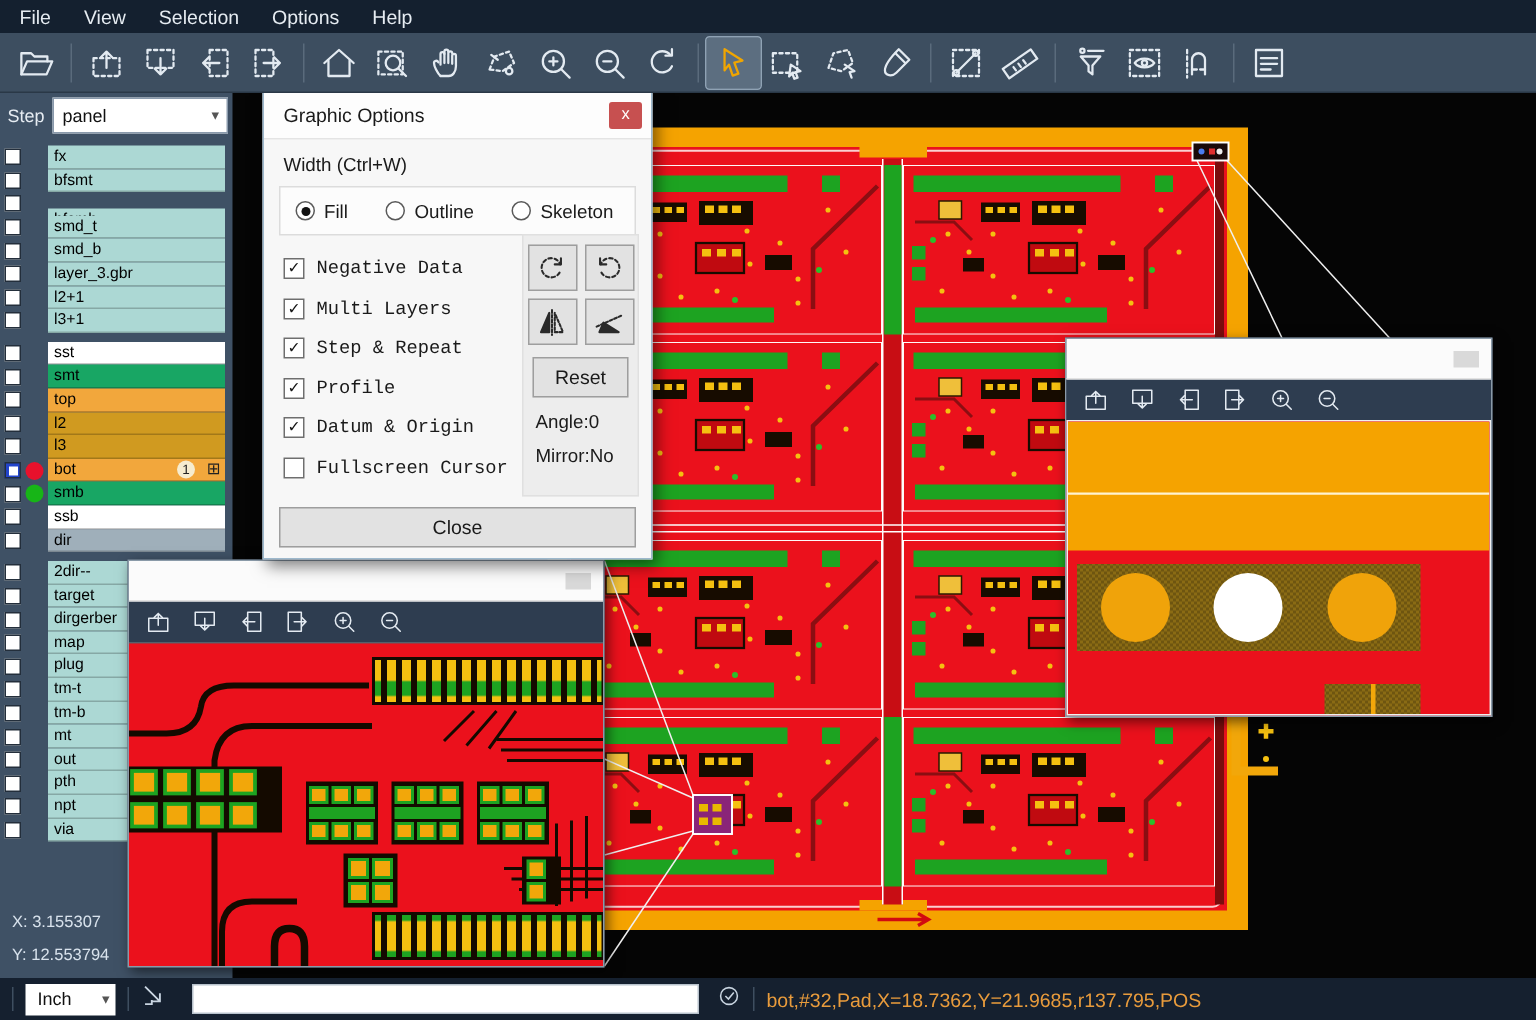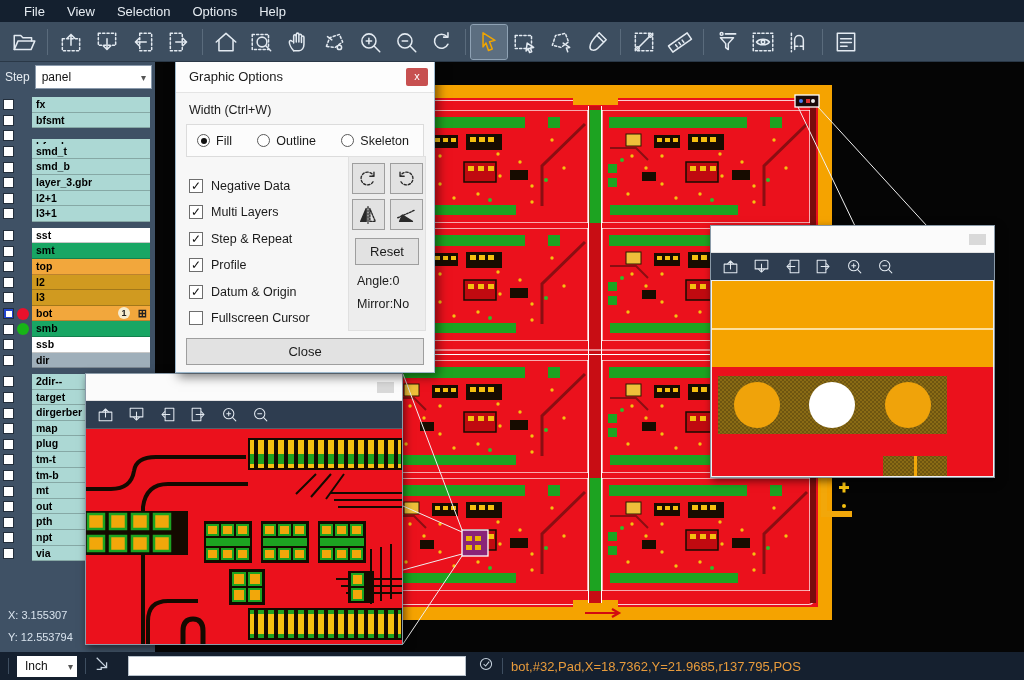--- a/index.html
+++ b/index.html
@@ -1,39 +1,39 @@
 <!DOCTYPE html>
 <html><head>
 <meta charset="utf-8">
 <style>
   * { margin:0; padding:0; box-sizing:border-box; }
   body { background:#222; font-family:"Liberation Sans", sans-serif; }
   .screen { position:relative; width:1024px; height:680px; overflow:hidden; background:#050505; }
 
   
   .menubar { position:absolute; left:0; top:0; width:1024px; height:22px; background:#14202F;
-             display:flex; align-items:center; padding-left:13px; z-index:40; }
+             display:flex; align-items:center; padding-left:2px; z-index:40; }
   .menu-item { color:#E6ECF2; font-size:13px; padding:0 11px; cursor:default; }
 
   
   .toolbar { position:absolute; left:0; top:22px; width:1024px; height:40px; background:#3D4E60;
              display:flex; align-items:center; padding-left:6px; z-index:40; border-bottom:1px solid #2A3847;}
   .tbtn { width:36px; height:34px; display:flex; align-items:center; justify-content:center; border-radius:2px;}
   .tbtn.active { background:#5C6E80; outline:1px solid #8FA2B4; }
   .tbtn svg { stroke:#E3EAF1; fill:none; stroke-width:1.4; stroke-linecap:round; stroke-linejoin:round; }
   .tsep { width:1px; height:26px; background:#5A6B7C; margin:0 5px; }
 
   
   .sidebar { position:absolute; left:0; top:62px; width:155px; height:590px; background:#3F5165; z-index:5; }
   .step-row { height:30px; display:flex; align-items:center; padding:0 3px 0 5px; }
   .step-label { color:#E6ECF2; font-size:12px; margin-right:5px; }
   .step-select { flex:1; height:24px; background:#FFFFFF; border:1px solid #8A9AAC; color:#111;
                  font-size:12px; display:flex; align-items:center; padding-left:6px; position:relative; }
   .step-select .arr { position:absolute; right:5px; color:#555; font-size:10px; }
-  .layer-list { margin-top:5px;font-weight:bold; }
+  .layer-list { margin-top:5px; }
   .layer-group { margin-bottom:6px; }
   .layer-row { display:flex; align-items:center; height:15.6px; position:relative; }
   .layer-checkbox { width:11px; height:11px; background:#fff; border:1.5px solid #232E3B; margin-left:3px; position:relative; flex:none;}
   .layer-checkbox.checked { background:#2244CC; }
   .layer-checkbox.checked::after { content:""; position:absolute; inset:1.5px; background:#fff; }
   .layer-indicator { width:12px; height:12px; border-radius:50%; margin-left:3px; flex:none; visibility:hidden; }
   .layer-indicator.on { visibility:visible; }
   .layer-name { margin-left:3px; width:118px; height:100%; font-size:10.5px; color:#000;
                 padding-left:4px; line-height:15.6px; border-bottom:1px solid rgba(0,0,0,.22);
                 white-space:nowrap; overflow:hidden; position:relative;}
@@ -68,21 +68,21 @@
   .dialog-close { position:absolute; right:6px; top:7px; width:22px; height:18px; background:#C75050;
                   color:#fff; font-size:11px; text-align:center; line-height:17px; border-radius:2px; }
   .width-label { margin:10px 0 7px 13px; }
   .radio-box { margin:0 10px; height:33px; background:#FCFCFC; border:1px solid #DCDCDC;
                display:flex; align-items:center; justify-content:space-between; padding:0 14px 0 10px; }
   .radio-item { display:flex; align-items:center; }
   .radio { width:13px; height:13px; border:1px solid #5A5A5A; border-radius:50%; background:#fff;
            margin-right:6px; position:relative; flex:none;}
   .radio.selected::after { content:""; position:absolute; inset:2.5px; background:#111; border-radius:50%; }
   .chk-list { margin-top:9px; width:176px; }
-  .chk-row { display:flex; align-items:flex-end; height:26.5px; padding-left:13px; }
+  .chk-row { display:flex; align-items:center; height:26.5px; padding-left:13px;font-family:Liberation Mono, monospace; }
   .chk { width:14px; height:14px; border:1px solid #6E6E6E; background:#fff; margin-right:8px;
          font-size:12px; line-height:12px; text-align:center; color:#111; flex:none;}
   .chk.checked::after { content:"\2713"; }
   .xform { position:absolute; right:8px; top:95px; width:78px; bottom:41px; background:#EDEDED; border:1px solid #E0E0E0; }
   .xgrid { display:grid; grid-template-columns:33px 33px; gap:5px; margin:6px auto 0; width:71px; }
   .xbtn { width:33px; height:31px; background:#E2E2E2; border:1px solid #9E9E9E; display:flex;
           align-items:center; justify-content:center; }
   .xbtn svg { stroke:#2A2A2A; fill:none; stroke-width:1.5; stroke-linecap:round; stroke-linejoin:round;}
   .reset-btn { width:64px; height:27px; background:#E2E2E2; border:1px solid #9E9E9E; margin:8px auto 0;
                display:flex; align-items:center; justify-content:center; font-size:13px; }

